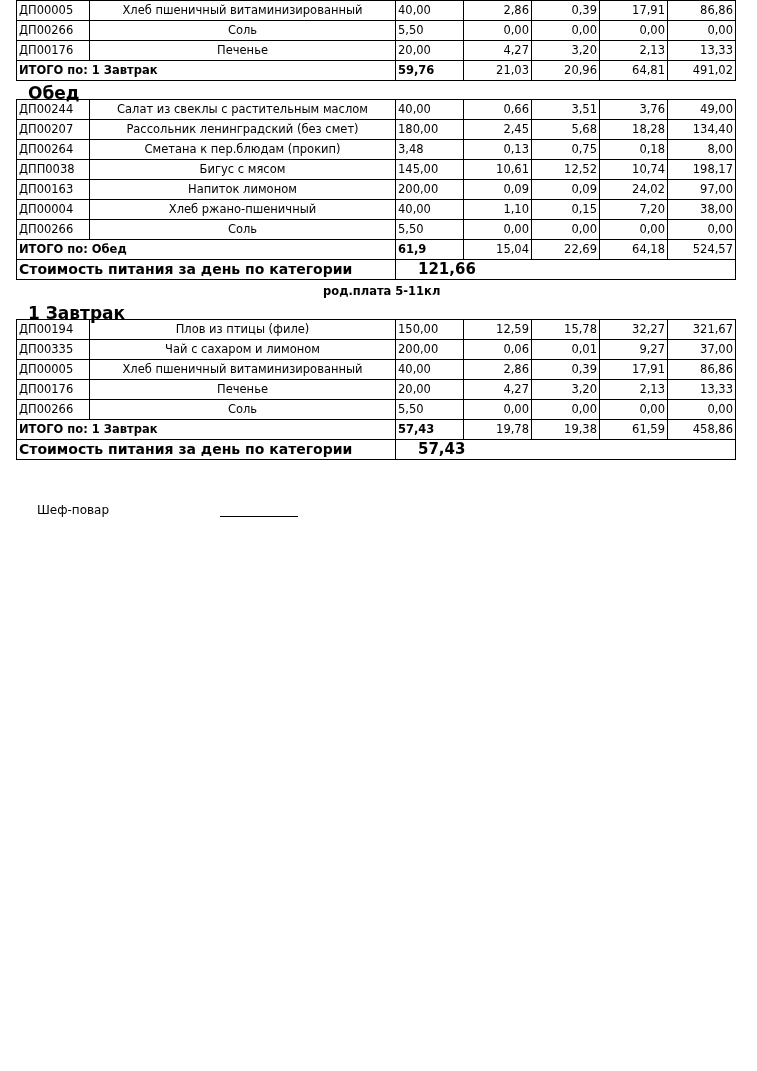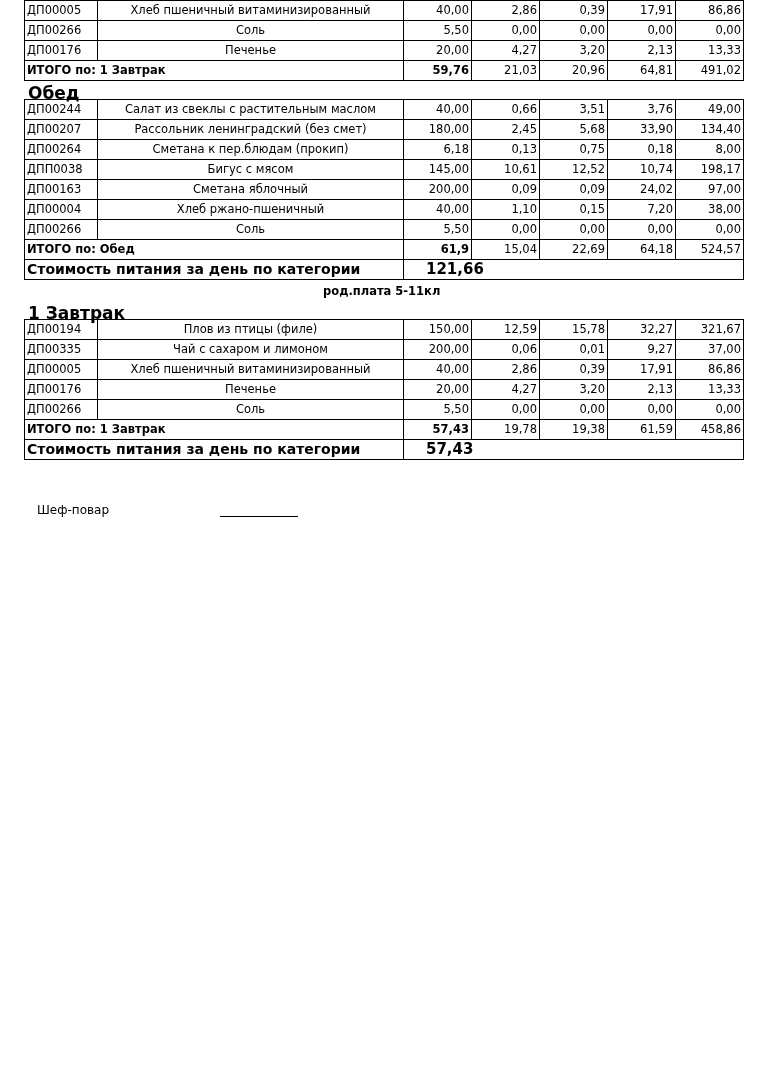--- a/index.html
+++ b/index.html
@@ -1,26 +1,26 @@
 <!DOCTYPE html>
 <html><head>
 <meta charset="utf-8">
 <style>
   html, body { margin:0; padding:0; background:#ffffff; }
   body { width:757px; height:1071px; position:relative; overflow:hidden;
          font-family:"DejaVu Sans", sans-serif; color:#000; }
-  table.menu { position:absolute; left:24px; border-collapse:collapse; table-layout:fixed; width:680px; }
+  table.menu { position:absolute; left:16px; border-collapse:collapse; table-layout:fixed; width:680px; }
   table.menu td { border:1px solid #000; height:19px; padding:0 2px; font-size:11.5px; white-space:nowrap; overflow:hidden; line-height:19px; }
   col.c-code { width:73px; }
   col.c-name { width:306px; }
   col.c-qty { width:68px; }
   col.c-n { width:68px; }
   td.code { text-align:left; }
   td.name { text-align:center; }
-  td.qty { text-align:right; }
+  td.qty { text-align:left; }
   td.num { text-align:right; }
   tr.total td { font-weight:bold; }
   tr.total td.num { font-weight:normal; }
   tr.cost td { height:19px; font-size:14px; font-weight:bold; }
   tr.cost td.costval { text-align:left; padding-left:22px; font-size:15px;margin-left:42px; }
   .section-label { position:absolute; font-size:17px; font-weight:bold; }
   .caption { position:absolute; font-size:11.5px; font-weight:bold; }
   .sign-label { position:absolute; left:37px; top:503px; font-size:12px; }
   .sign-line { position:absolute; left:220px; top:516px; width:78px; border-top:1px solid #000; }
 </style>
@@ -99,44 +99,44 @@
         <td class="num">3,51</td>
         <td class="num">3,76</td>
         <td class="num">49,00</td>
       </tr>
       <tr>
         <td class="code">ДП00207</td>
         <td class="name">Рассольник ленинградский (без смет)</td>
         <td class="qty">180,00</td>
         <td class="num">2,45</td>
         <td class="num">5,68</td>
-        <td class="num">33,90</td>
+        <td class="num">18,28</td>
         <td class="num">134,40</td>
       </tr>
       <tr>
         <td class="code">ДП00264</td>
         <td class="name">Сметана к пер.блюдам (прокип)</td>
-        <td class="qty">6,18</td>
+        <td class="qty">3,48</td>
         <td class="num">0,13</td>
         <td class="num">0,75</td>
         <td class="num">0,18</td>
         <td class="num">8,00</td>
       </tr>
       <tr>
         <td class="code">ДПП0038</td>
         <td class="name">Бигус с мясом</td>
         <td class="qty">145,00</td>
         <td class="num">10,61</td>
         <td class="num">12,52</td>
         <td class="num">10,74</td>
         <td class="num">198,17</td>
       </tr>
       <tr>
         <td class="code">ДП00163</td>
-        <td class="name">Сметана яблочный</td>
+        <td class="name">Напиток лимоном</td>
         <td class="qty">200,00</td>
         <td class="num">0,09</td>
         <td class="num">0,09</td>
         <td class="num">24,02</td>
         <td class="num">97,00</td>
       </tr>
       <tr>
         <td class="code">ДП00004</td>
         <td class="name">Хлеб ржано-пшеничный</td>
         <td class="qty">40,00</td>

